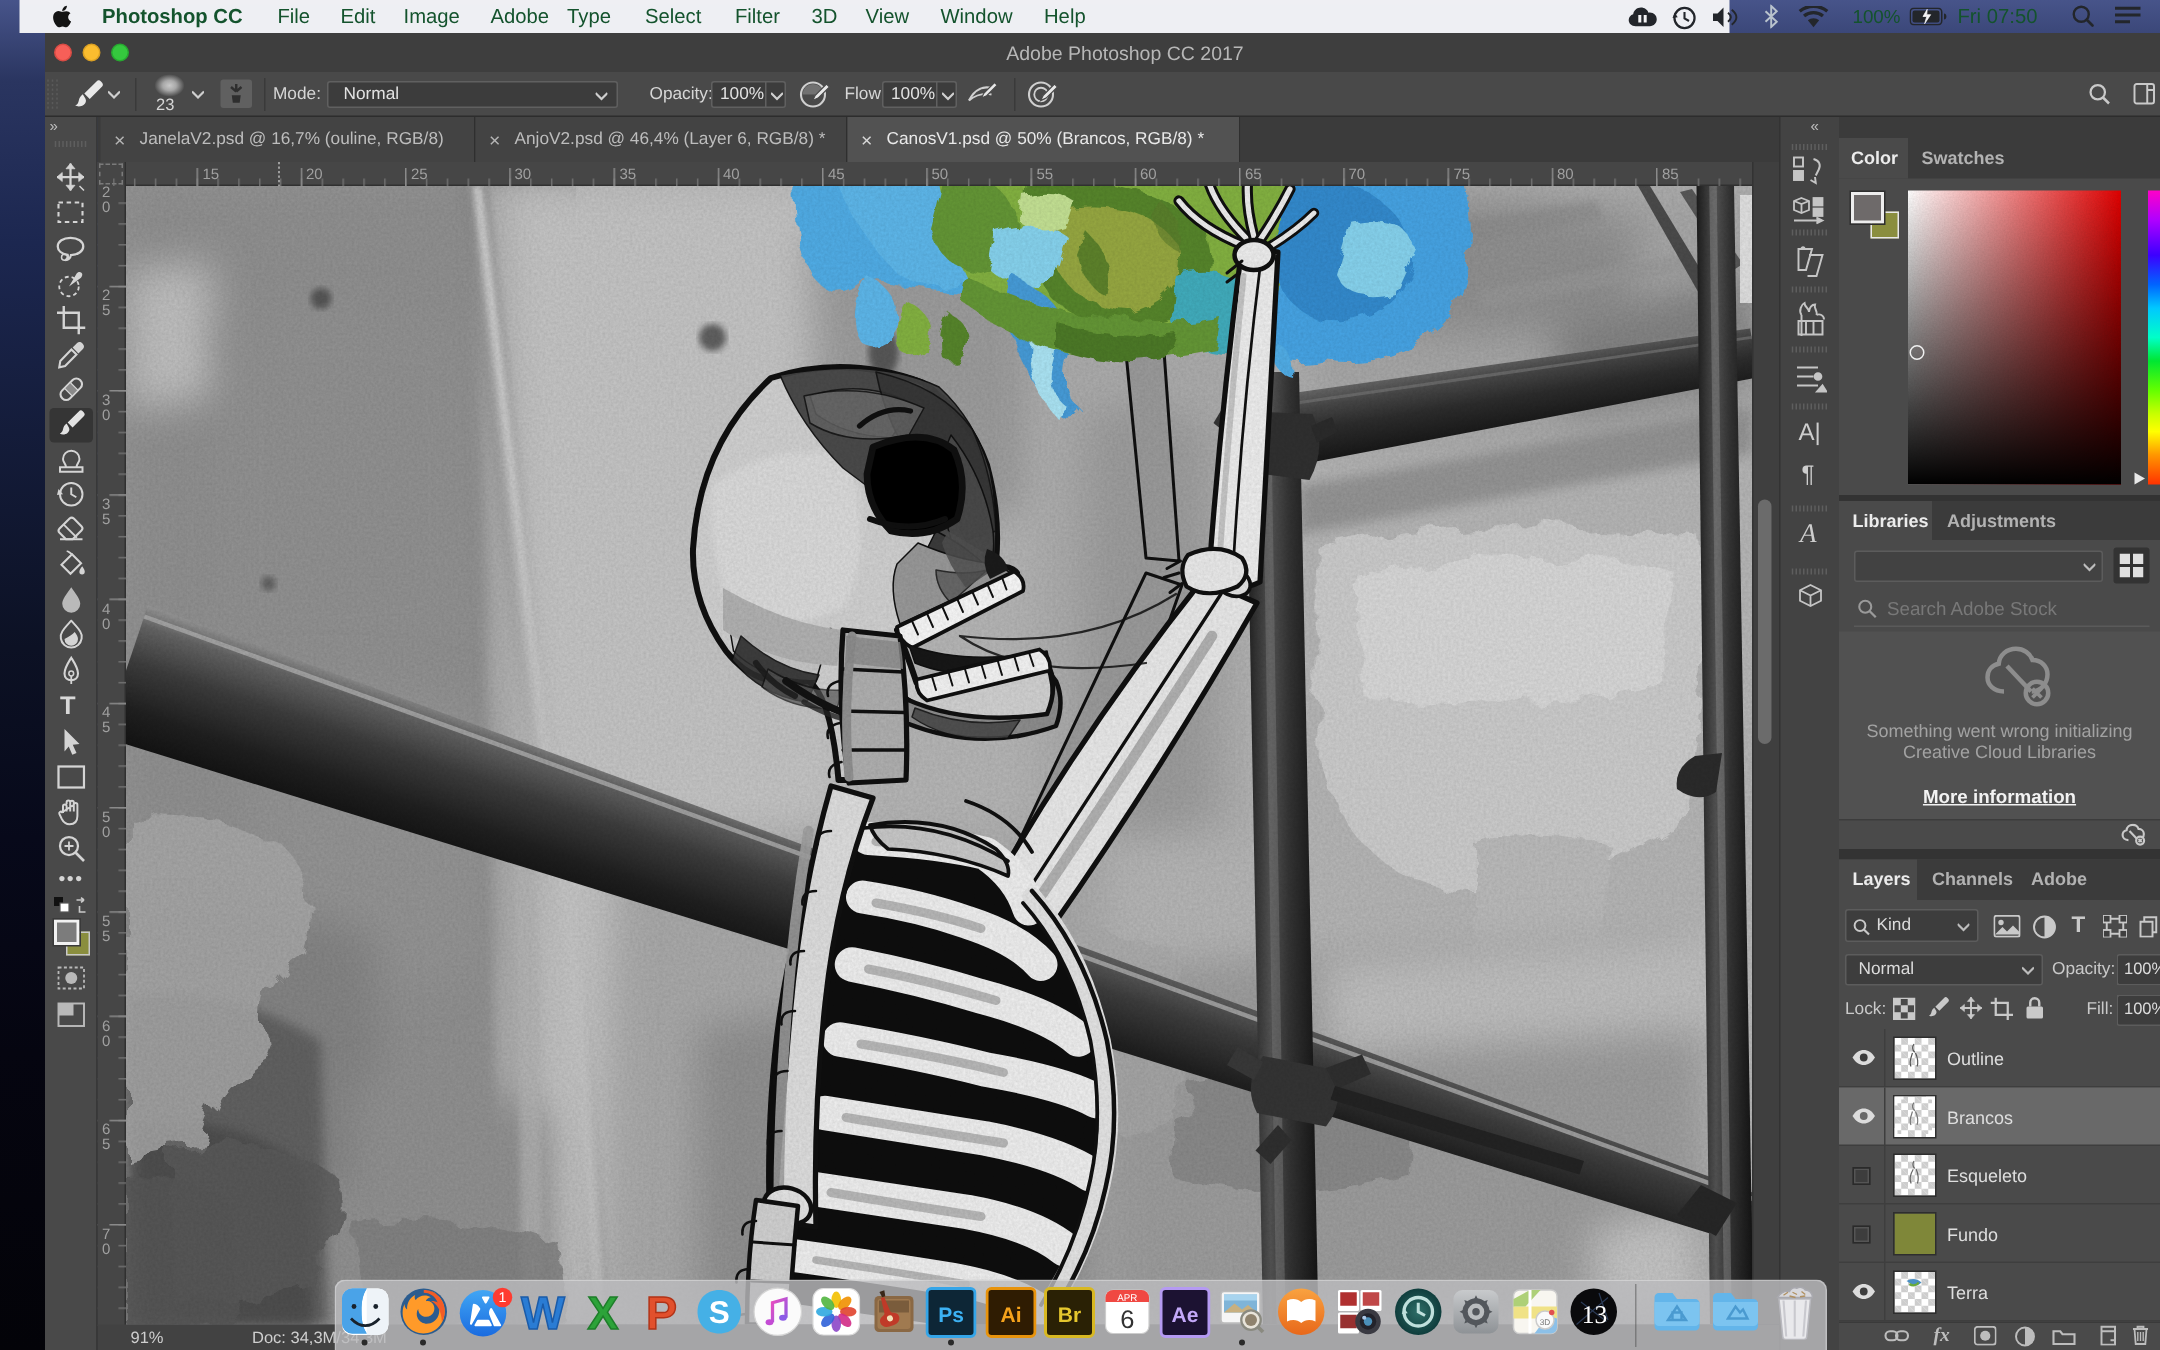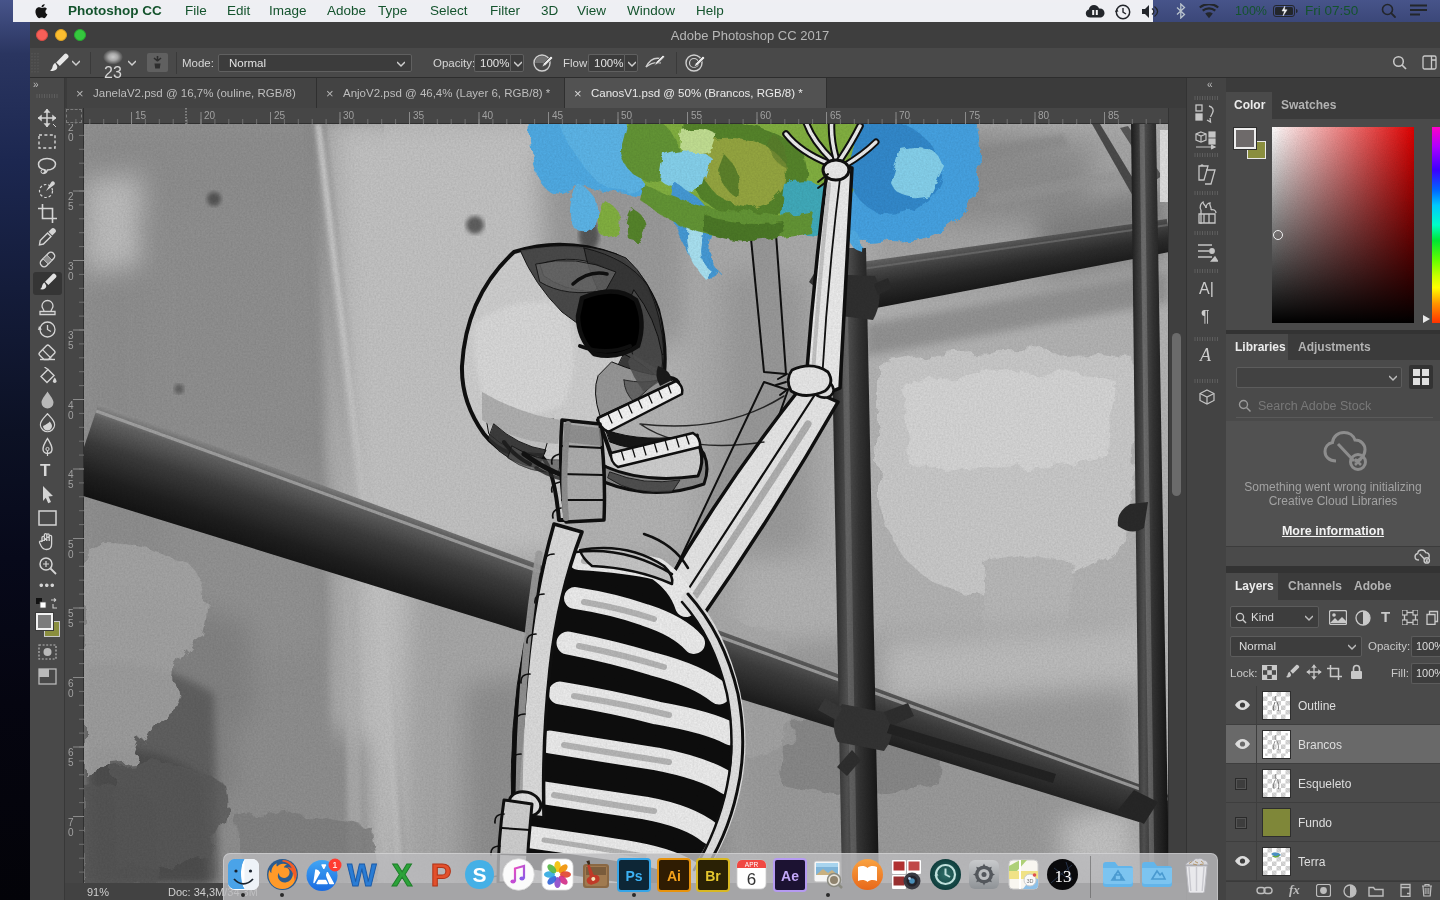--- a/index.html
+++ b/index.html
@@ -131,21 +131,21 @@
   <svg class="abs" style="left:101px;top:49px" width="24" height="17">
     <defs>
         <radialGradient id="bp">
           <stop offset="0%" stop-color="#c9c9c9"></stop>
           <stop offset="45%" stop-color="#a8a8a8"></stop>
           <stop offset="100%" stop-color="#4a4a4a"></stop>
         </radialGradient>
       </defs>
     <ellipse cx="12" cy="8" rx="10" ry="7.5" fill="url(#bp)"></ellipse>
   </svg>
-  <div class="obtext" style="left:104px;top:64px;font-size:16px;">23</div>
+  <div class="obtext" style="left:104px;top:64px;font-size:11px;">23</div>
   <svg class="chev" style="left:128px;top:60px">
       <path d="M0 1l4 4 4-4" stroke="#cfcfcf" stroke-width="1.5" fill="none"></path>
     </svg>
 
   <div class="abs" style="left:147px;top:53px;width:21px;height:19px;background:#606060;border-radius:2px;"></div>
   <svg class="abs" style="left:150px;top:55px" width="15" height="15" viewBox="0 0 15 15">
     <path d="M7.5 1v5M7.5 6l-3.5-3M7.5 6l3.5-3" stroke="#2e2e2e" stroke-width="1.6" fill="none"></path>
     <path d="M4.5 8.5h6l-0.7 5h-4.6z" fill="#2e2e2e"></path>
   </svg>
   <div class="abs" style="left:176px;top:52px;width:1px;height:22px;background:#3a3a3a;"></div>

